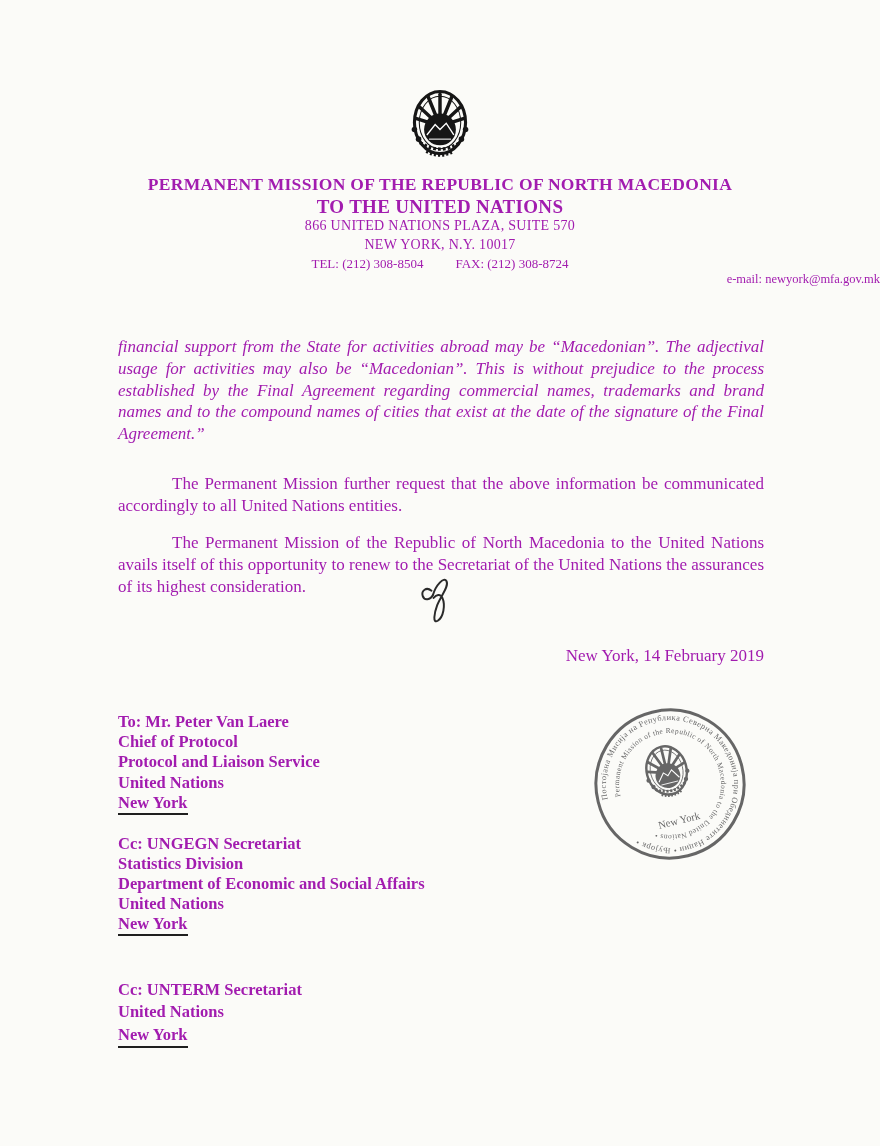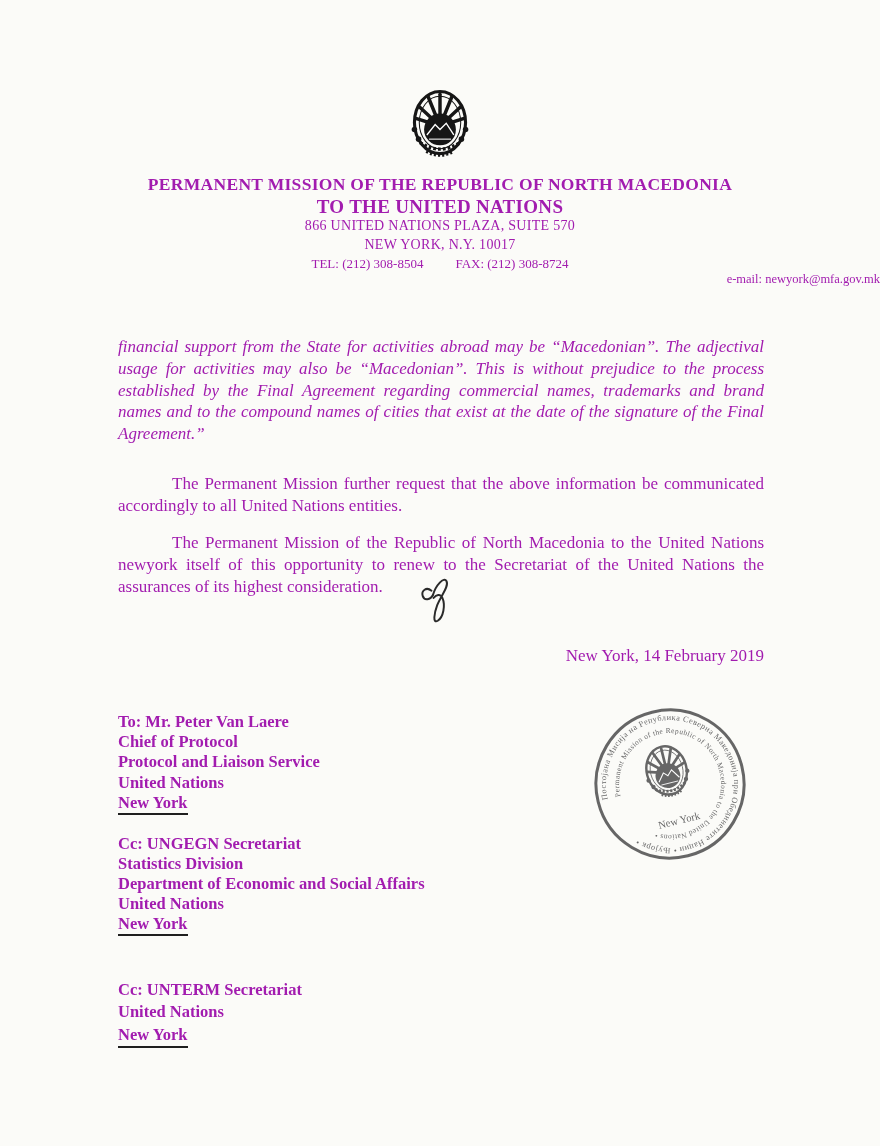--- a/index.html
+++ b/index.html
@@ -96,21 +96,21 @@
   <div class="lh-line lh-org2">TO THE UNITED NATIONS</div>
   <div class="lh-line lh-addr1">866 UNITED NATIONS PLAZA, SUITE 570</div>
   <div class="lh-line lh-addr2">NEW YORK, N.Y. 10017</div>
   <div class="lh-line lh-telfax">
     <span>TEL: (212) 308-8504</span><span class="gap"></span><span>FAX: (212) 308-8724</span>
   </div>
   <div class="lh-line lh-email">e-mail: newyork@mfa.gov.mk</div>
 
   <div class="bodytext p1">financial support from the State for activities abroad may be “Macedonian”. The adjectival usage for activities may also be “Macedonian”. This is without prejudice to the process established by the Final Agreement regarding commercial names, trademarks and brand names and to the compound names of cities that exist at the date of the signature of the Final Agreement.”</div>
   <div class="bodytext p2">The Permanent Mission further request that the above information be communicated accordingly to all United Nations entities.</div>
-  <div class="bodytext p3">The Permanent Mission of the Republic of North Macedonia to the United Nations newyork itself of this opportunity to renew to the Secretariat of the United Nations the assurances of its highest consideration.</div>
+  <div class="bodytext p3">The Permanent Mission of the Republic of North Macedonia to the United Nations avails itself of this opportunity to renew to the Secretariat of the United Nations the assurances of its highest consideration.</div>
 
   <svg class="signature" viewBox="0 0 50 52" aria-hidden="true">
     <g fill="none" stroke="#2a2a2a" stroke-width="1.9" stroke-linecap="round">
       <path d="M12 17 C7 13 2 17 3.5 22 C5 27 11 26 13.5 21"></path>
       <path d="M13.5 21 C16 12 24 3 26.5 8 C29 13 21 22 17.5 31 C14.5 39 13 49 18 46 C23.5 42.5 25.5 31 22.5 24 C20.5 19.5 16.5 21 14 24"></path>
     </g>
   </svg>
 
   <div class="dateline">New York, 14 February 2019</div>
 

